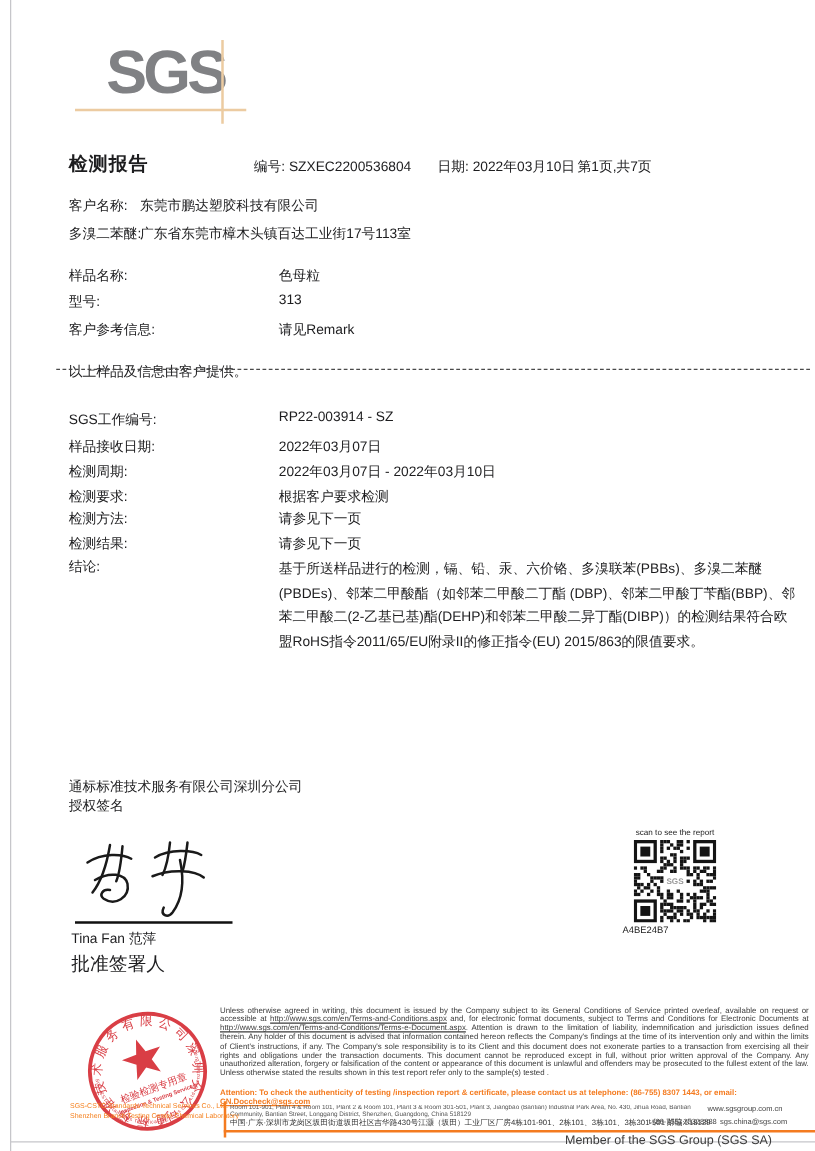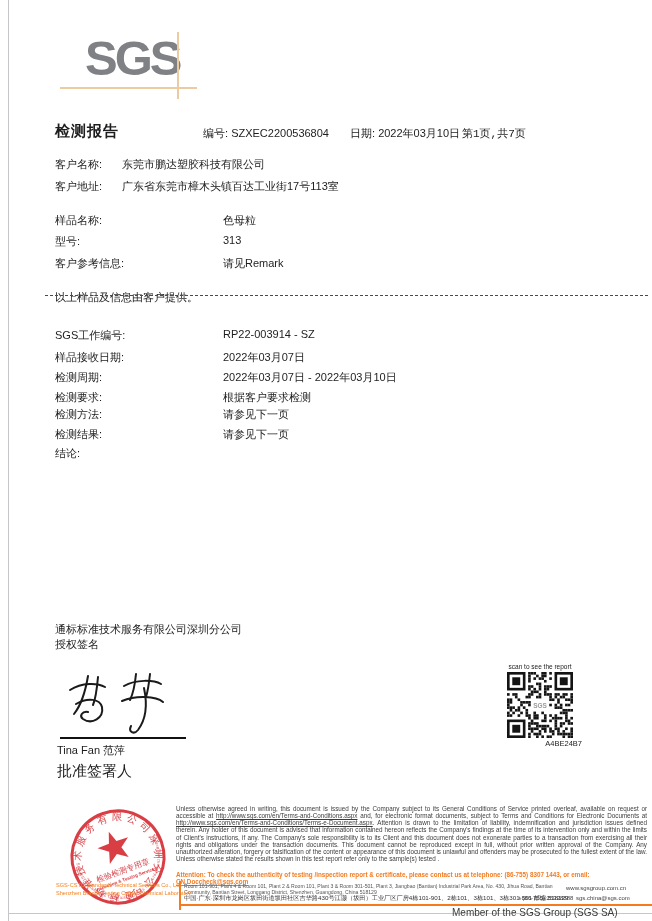--- a/index.html
+++ b/index.html
@@ -12,39 +12,39 @@
   
   .edge-left{position:absolute;left:8px;top:0;width:1px;height:921px;background:#c6c6ca;}
   .edge-bottom{position:absolute;left:8px;top:913px;width:644px;height:1px;background:#c6c6ca;}
   
   .logo{left:85px;top:30px;font-size:49px;font-weight:bold;color:#808184;letter-spacing:-3px;}
   .crop-h{left:60px;top:87px;width:137px;height:2px;background:#eccba1;}
   .crop-v{left:177px;top:32px;width:2px;height:67px;background:#eccba1;}
   .rpt-title{left:55px;top:122px;font-size:15px;font-weight:bold;letter-spacing:1px;text-align:right;}
   .hdr-num{left:203px;top:126px;font-size:11px;}
   .hdr-date{left:350px;top:126px;font-size:11px;}
-  .hdr-page{left:462px;top:126px;font-size:11px;font-family:Liberation Mono, monospace;}
+  .hdr-page{left:462px;top:126px;font-size:11px;}
   
   .row{position:absolute;left:55px;font-size:11px;white-space:nowrap;}
   .row .val{position:absolute;white-space:nowrap;}
-  .voff-cust .val{left:67px;}
+  .voff-cust .val{left:57px;}
   .voff-wide .val{left:168px;}
   .dash-sep{position:absolute;left:45px;top:295px;width:603px;border-top:1px dashed #4a4a4a;}
   .conclusion{position:absolute;left:223px;top:446px;width:416px;font-size:11px;line-height:19.5px;color:#1d1d1f;white-space:normal;}
   
   .sig-company{left:55px;top:622px;font-size:11px;}
   .sig-auth{left:55px;top:637px;font-size:11px;}
   .sig-image{position:absolute;left:58px;top:668px;}
   .sig-line{position:absolute;left:60px;top:737px;width:126px;height:2px;background:#111;}
   .sig-name{left:57px;top:743px;font-size:11px;}
   .sig-title{left:57px;top:762px;font-size:15px;}
   
   .qr-caption{left:498px;top:663px;width:84px;font-size:6.5px;text-align:center;color:#222;}
   .qr-svg{position:absolute;left:507px;top:672px;}
-  .qr-code-text{left:498px;top:739px;width:84px;font-size:7.5px;text-align:right;color:#222;}
+  .qr-code-text{left:498px;top:739px;width:84px;font-size:7.5px;text-align:left;color:#222;}
   
   .stamp{position:absolute;left:58px;top:797px;transform:rotate(-20deg);opacity:.88;}
   .stamp-en{position:absolute;left:56px;top:882px;font-size:5.6px;line-height:7.6px;color:#f58220;z-index:3;white-space:nowrap;}
   .disclaimer{position:absolute;left:176px;top:805px;width:471px;font-size:6.3px;line-height:7.15px;color:#3c3c3c;text-align:justify;white-space:normal;}
   .disclaimer .lnk{text-decoration:underline;}
   .attention{position:absolute;left:176px;top:871px;width:471px;font-size:6.3px;line-height:7.15px;font-weight:bold;color:#f47b20;white-space:normal;}
   .addr-bar-v{position:absolute;left:179px;top:881px;width:2px;height:29px;background:#f47b20;}
   .addr-line-h{position:absolute;left:179px;top:904px;width:473px;height:2px;background:#f47b20;}
   .addr-en{left:184px;top:884px;width:375px;font-size:5.1px;color:#555;white-space:normal;line-height:5.6px;overflow:hidden;height:11px;}
   .addr-web{left:566px;top:885px;font-size:6px;color:#444;}
@@ -68,21 +68,21 @@
   <div class="abs rpt-title">检测报告</div>
   <div class="abs hdr-num"><span>编号:</span> <span>SZXEC2200536804</span></div>
   <div class="abs hdr-date"><span>日期:</span> <span>2022年03月10日</span></div>
   <div class="abs hdr-page">第1页,共7页</div>
 
   <div class="row voff-cust" style="top:157px">
     <span>客户名称:</span>
     <span class="val">东莞市鹏达塑胶科技有限公司</span>
   </div>
   <div class="row voff-cust" style="top:179px">
-    <span>客户地址:</span>
+    <span>多溴二苯醚:</span>
     <span class="val">广东省东莞市樟木头镇百达工业街17号113室</span>
   </div>
 
   <div class="row voff-wide" style="top:213px">
     <span>样品名称:</span>
     <span class="val">色母粒</span>
   </div>
   <div class="row voff-wide" style="top:234px">
     <span>型号:</span>
     <span class="val">313</span>
@@ -113,20 +113,21 @@
   </div>
   <div class="row voff-wide" style="top:407px">
     <span>检测方法:</span>
     <span class="val">请参见下一页</span>
   </div>
   <div class="row voff-wide" style="top:427px">
     <span>检测结果:</span>
     <span class="val">请参见下一页</span>
   </div>
   <div class="row" style="top:446px">结论:</div>
+  <div class="conclusion">基于所送样品进行的检测，镉、铅、汞、六价铬、多溴联苯(PBBs)、多溴二苯醚(PBDEs)、邻苯二甲酸酯（如邻苯二甲酸二丁酯 (DBP)、邻苯二甲酸丁苄酯(BBP)、邻苯二甲酸二(2-乙基已基)酯(DEHP)和邻苯二甲酸二异丁酯(DIBP)）的检测结果符合欧盟RoHS指令2011/65/EU附录II的修正指令(EU) 2015/863的限值要求。</div>
 
   <div class="abs sig-company">通标标准技术服务有限公司深圳分公司</div>
   <div class="abs sig-auth">授权签名</div>
   <svg class="sig-image" width="130" height="68" viewBox="0 0 130 68">
     <g fill="none" stroke="#1a1a1a" stroke-width="2" stroke-linecap="round">
       <path d="M 12,22 C 24,14 40,15 47,19"></path>
       <path d="M 30,8 C 28,20 24,36 16,46"></path>
       <path d="M 40,9 C 39,20 38,30 35,37"></path>
       <path d="M 18,36 C 30,29 42,31 44,39 C 46,50 34,57 25,51 C 21,48 24,43 30,44"></path>
       <path d="M 66,18 C 78,11 96,12 103,16"></path>

